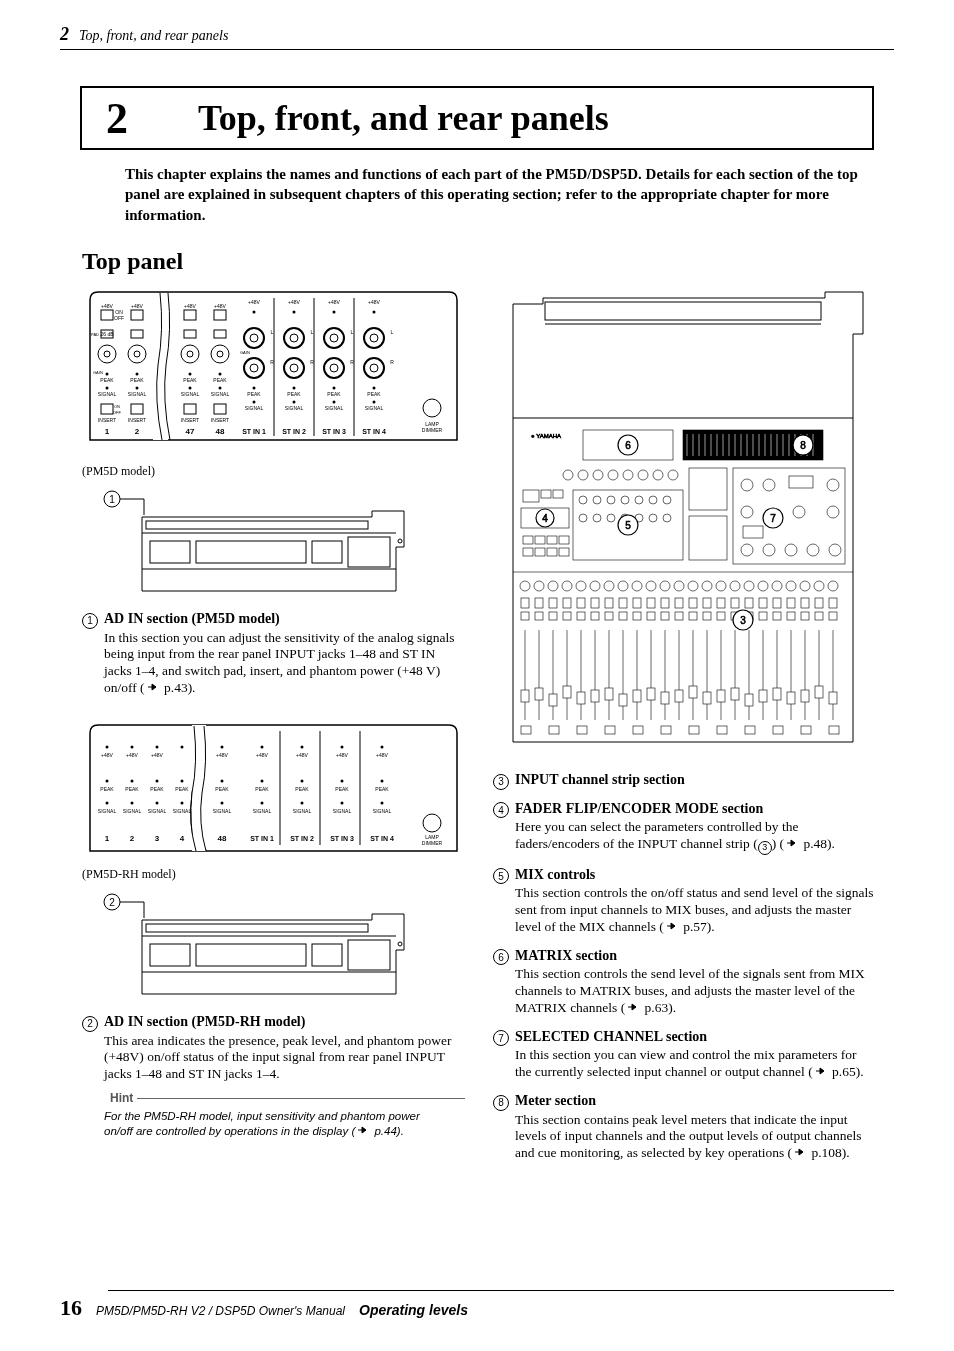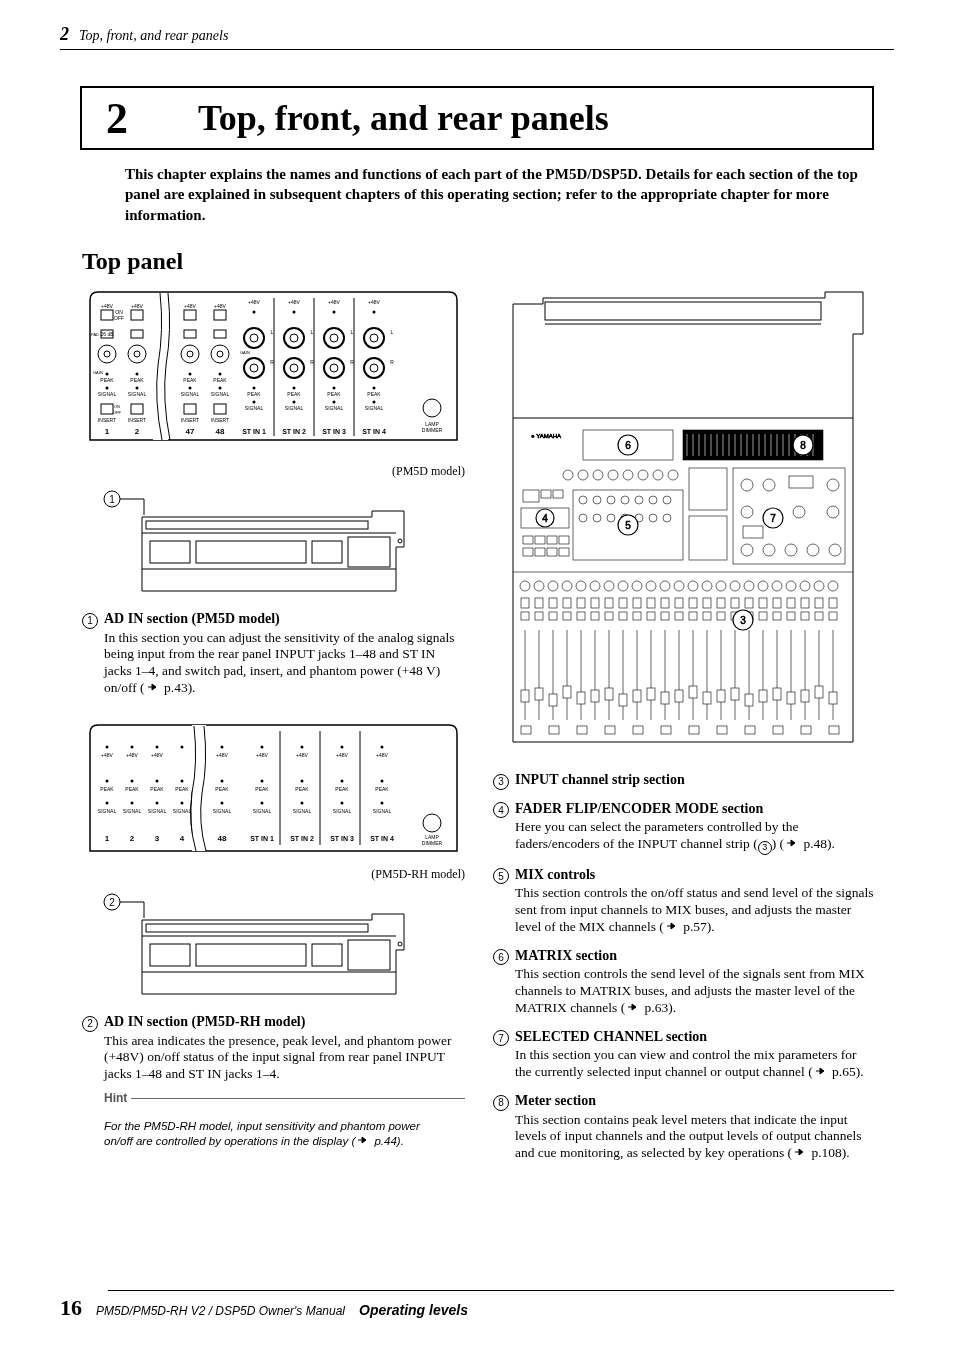--- a/index.html
+++ b/index.html
@@ -27,35 +27,35 @@
   }
 
   .columns {
     position: absolute; top: 290px; left: 82px; width: 794px;
     display: flex; gap: 28px;
   }
   .col { width: 383px; }
   .figure { border: none; position: relative; }
   .fig-svg { display: block; }
 
-  .caption { font-size: 12px; margin-top: 4px; text-align: right; }
+  .caption { font-size: 12px; margin-top: 4px; }
   .item { margin-top: 12px; }
   .item-head { font-size: 14px; font-weight: bold; display: flex; align-items: baseline; gap: 6px; }
   .circled-num {
     display: inline-flex; width: 16px; height: 16px; border: 1px solid #000; border-radius: 50%;
     align-items: center; justify-content: center; font-size: 10px; font-family: Arial, sans-serif; font-weight: normal;
     flex-shrink: 0; position: relative; top: 1px;
   }
   .item-body { font-size: 13.5px; margin-left: 22px; line-height: 1.25; margin-top: 2px; }
   .pageref { display: inline-flex; align-items: center; }
   .pageref svg { display: inline-block; margin: 0 2px; }
 
-  .hint-label { font-family: Arial, Helvetica, sans-serif; font-weight: bold; font-size: 12px; color: #555; display: flex; align-items: center; gap: 4px; margin-top: 8px; margin-left: 22px;}
+  .hint-label { font-family: Arial, Helvetica, sans-serif; font-weight: bold; font-size: 12px; color: #555; display: flex; align-items: center; gap: 4px; margin-top: 8px; margin-left: 28px;}
   .hint-label::after { content: ""; flex: 1; border-top: 1px solid #666; }
-  .hint-body { font-family: Arial, Helvetica, sans-serif; font-style: italic; font-size: 11.5px; margin-left: 22px; margin-top: 14px; width: 340px; line-height: 1.25; }
+  .hint-body { font-family: Arial, Helvetica, sans-serif; font-style: italic; font-size: 11.5px; margin-left: 22px; margin-top: 4px; width: 340px; line-height: 1.25; }
 
   .pushdown { height: 8px; }
 
   .footer {
     position: absolute; bottom: 30px; left: 60px; right: 60px;
     display: flex; align-items: baseline; gap: 14px; text-align: center;
   }
   .footer-page { font-size: 22px; font-weight: bold; }
   .footer-manual { font-size: 12px; font-style: italic; font-family: Liberation Sans, sans-serif; }
   .footer-section { font-size: 14px; font-style: italic; font-weight: bold; font-family: Arial, Helvetica, sans-serif; }

